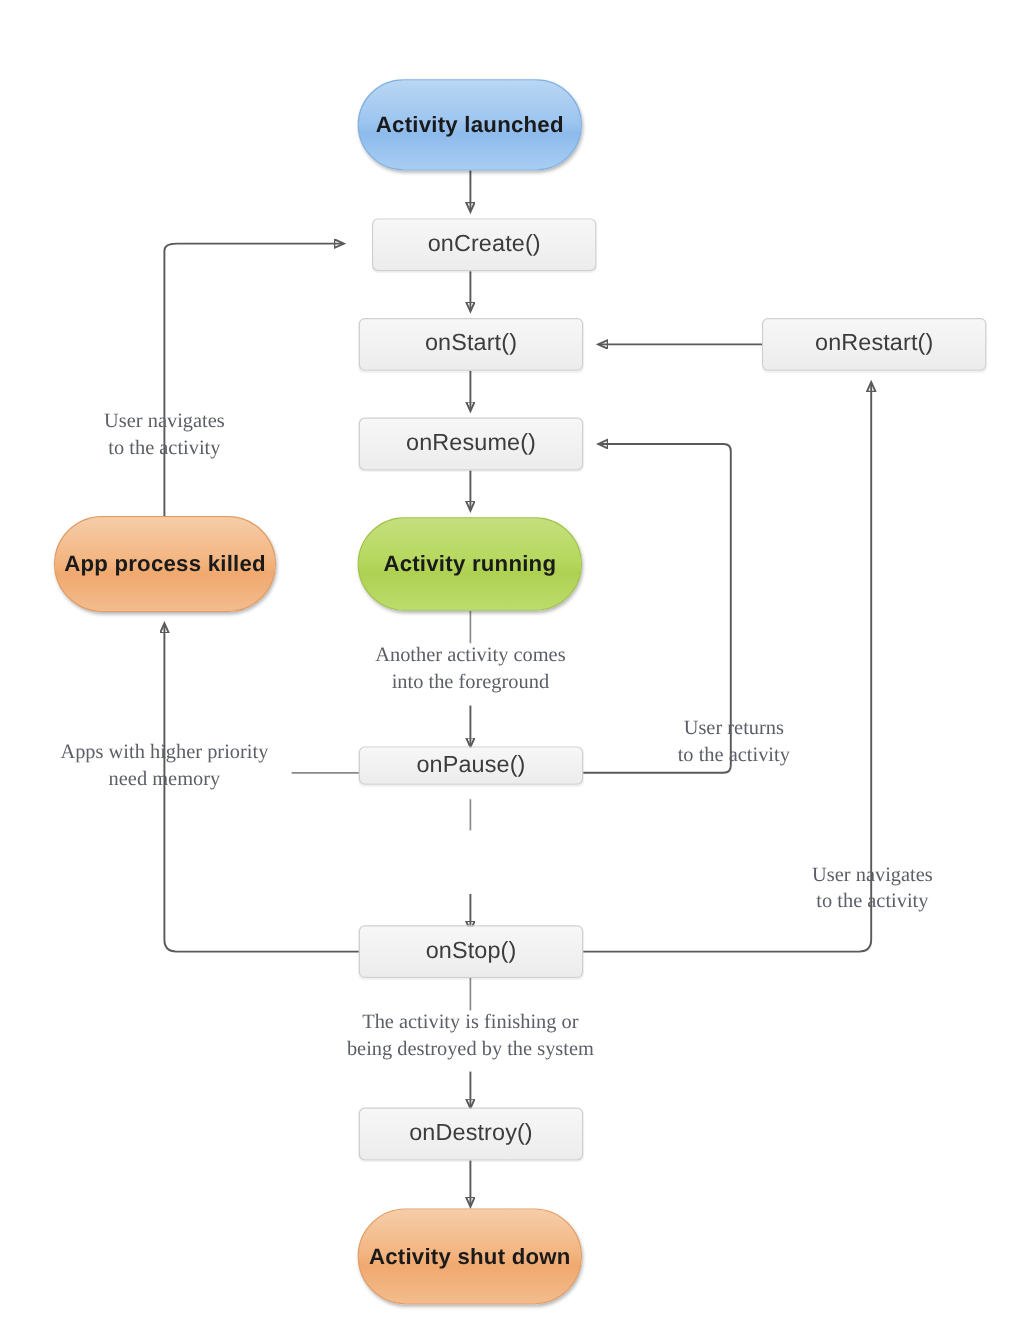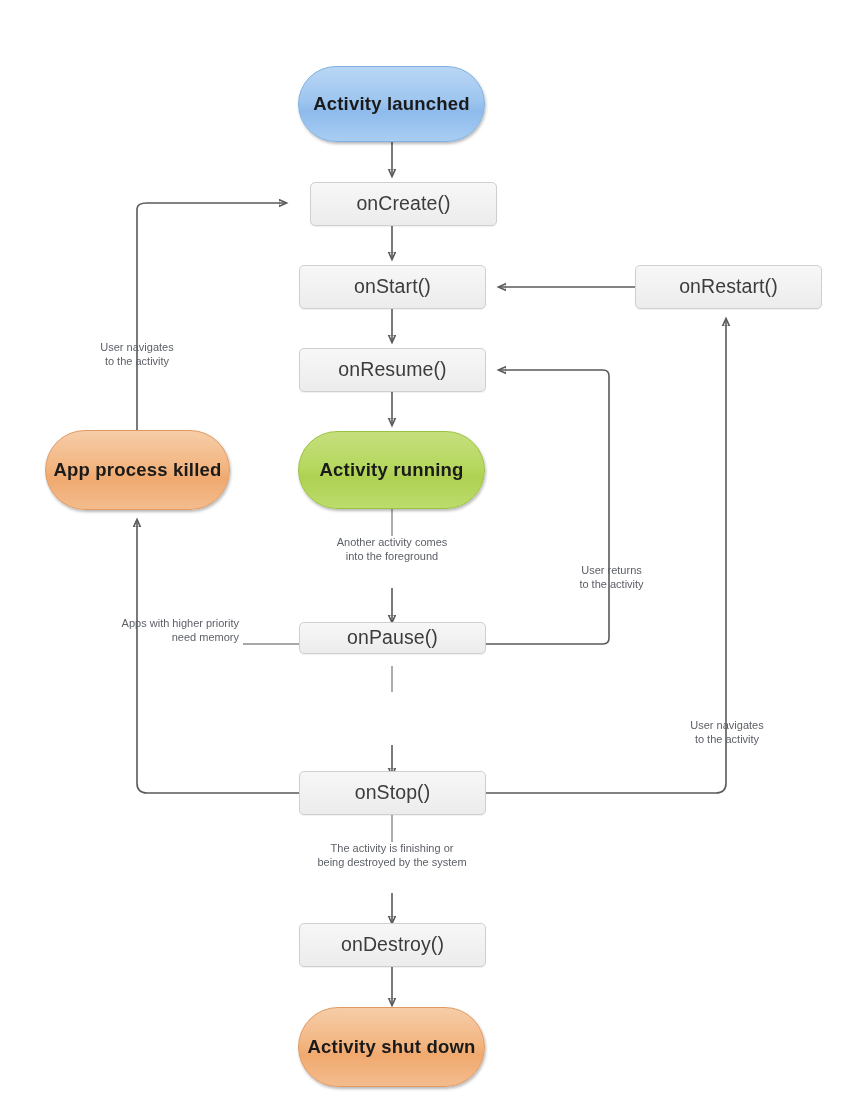--- a/index.html
+++ b/index.html
@@ -69,25 +69,26 @@
     border: 1px solid #9cc244;
   }
   .state-orange {
     background: linear-gradient(to bottom, #f6cda8 0%, #f3b682 45%, #f0a96f 60%, #f3bc8d 100%);
     border: 1px solid #e09a62;
   }
   
   .caption {
     position: absolute;
     text-align: center;
-    font-size: 11px;
+    font-size: 17px;
     line-height: 1.28;
     color: #5b5f66;
     white-space: pre;
     z-index: 2;
+    font-family: Liberation Serif, serif;
   }
   
   #wires {
     position: absolute;
     left: 0; top: 0;
     width: 842px; height: 1104px;
     z-index: 1;
   }
   #wires path, #wires line {
     fill: none;
@@ -190,24 +191,24 @@
     <span class="node-label">Activity
 shut down</span>
   </div>
 
   <div class="caption" style="left:37px; top:340px; width:200px;">User navigates
 to the activity</div>
 
   <div class="caption" style="left:272px; top:535px; width:240px;">Another activity comes
 into the foreground</div>
 
-  <div class="caption" style="left:524px; top:563px; width:175px;">User returns
+  <div class="caption" style="left:524px; top:596px; width:175px;">User returns
 to the activity</div>
 
-  <div class="caption" style="left:9px; top:616px; width:230px;text-align:right;">Apps with higher priority
+  <div class="caption" style="left:22px; top:616px; width:230px;">Apps with higher priority
 need memory</div>
 
 
   <div class="caption" style="left:232px; top:841px; width:320px;">The activity is finishing or
 being destroyed by the system</div>
 
   <div class="caption" style="left:638px; top:718px; width:178px;">User navigates
 to the activity</div>
 
 </div>

